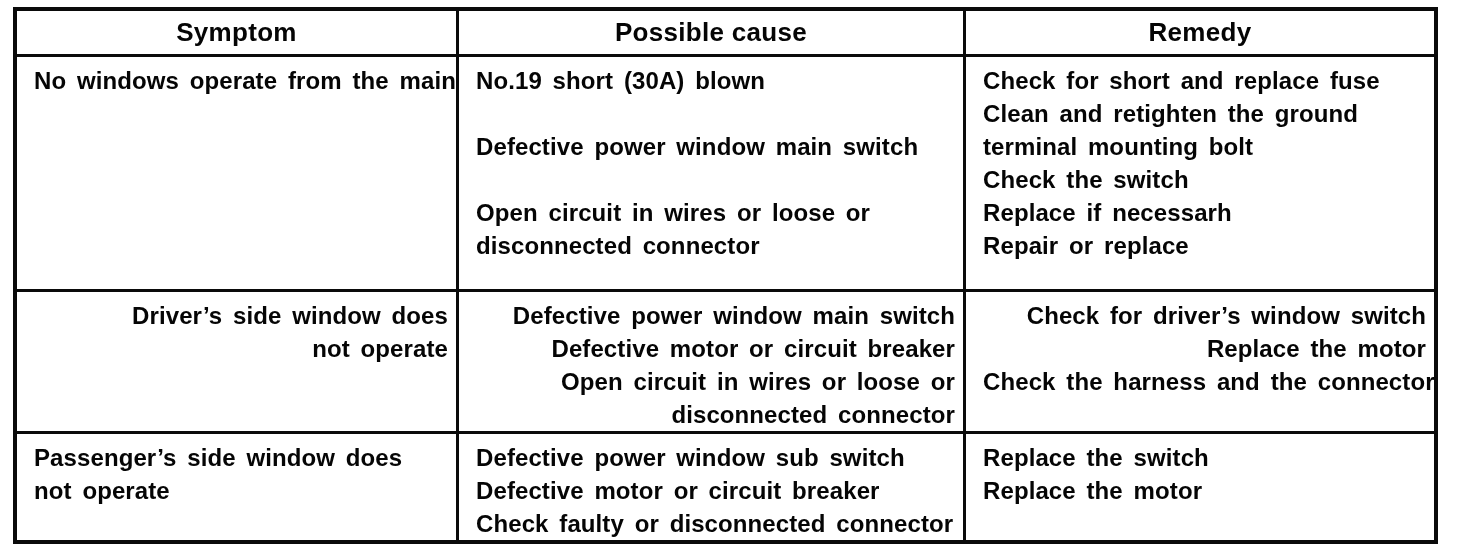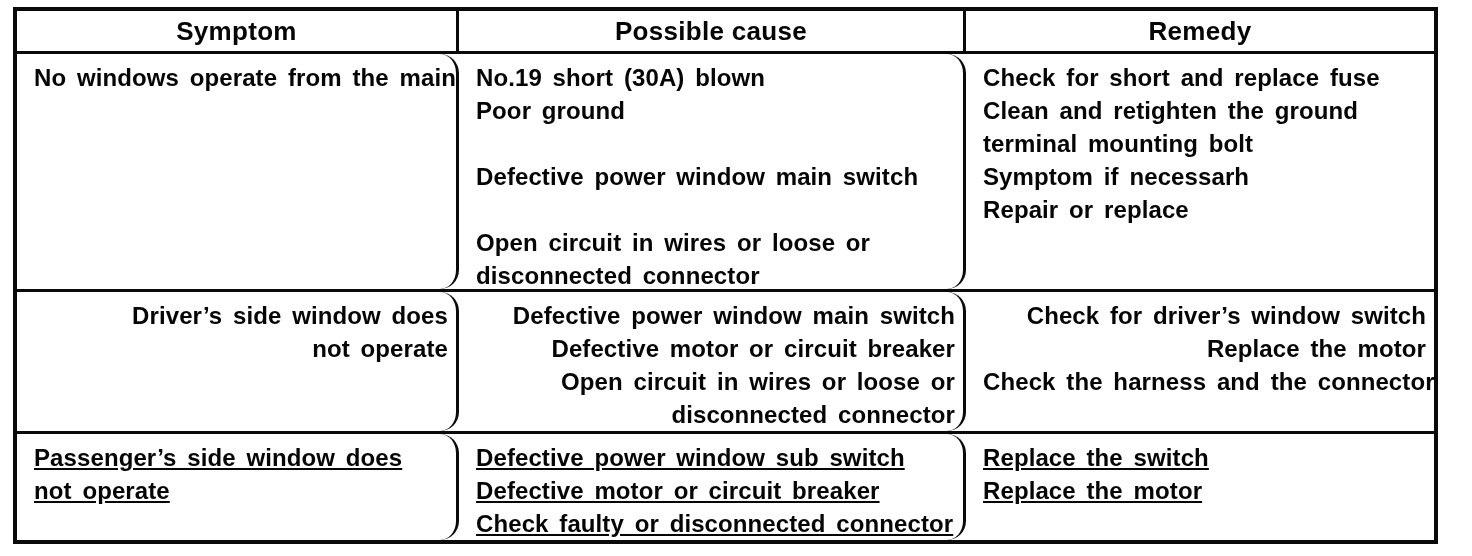--- a/index.html
+++ b/index.html
@@ -14,37 +14,37 @@
 
   .trouble-table {
     position: absolute; left: 13px; top: 7px;
     width: 1425px; height: 537px;
     border: 4px solid #0a0a0a;
     display: flex; flex-direction: column;
     background: #fff;
   }
 
   .t-row { display: flex; flex-direction: row; border-bottom: 3px solid #0a0a0a; }
-  .t-row:last-child { border-bottom: none; flex: 1; text-decoration: underline; }
+  .t-row:last-child { border-bottom: none; flex: 1; }
 
   .header-row { height: 46px; }
   .row-1 { height: 238px; }
   .row-2 { height: 143px; text-align: right; }
 
   .cell { overflow: hidden; }
   .col-symptom { width: 442px; border-right: 3px solid #0a0a0a; }
   .col-cause   { width: 507px; border-right: 3px solid #0a0a0a; }
   .col-remedy  { flex: 1; }
 
   .header-cell {
     display: flex; align-items: center; justify-content: center;
     font-weight: bold; font-size: 26px; letter-spacing: 0.3px;
   }
 
-  .body-cell { padding: 7px 8px 0 17px; border-radius: 19px; }
+  .body-cell { padding: 7px 8px 0 17px; }
   .col-remedy.body-cell { }
 
   .line {
     height: 33px; line-height: 33px;
     font-size: 24px; font-weight: bold;
     letter-spacing: 0.1px; word-spacing: 4px;
     white-space: nowrap;
   }
 </style>
 </head>
@@ -64,32 +64,32 @@
         <span>Remedy</span>
       </div>
     </div>
 
     <div class="t-row row-1">
       <div class="cell col-symptom body-cell">
         <div class="line">No windows operate from the main</div>
       </div>
       <div class="cell col-cause body-cell">
         <div class="line">No.19 short (30A) blown</div>
-        <div class="line">Poor ground</div>
         <div class="line"></div>
         <div class="line">Defective power window main switch</div>
         <div class="line"></div>
         <div class="line">Open circuit in wires or loose or</div>
         <div class="line">disconnected connector</div>
       </div>
       <div class="cell col-remedy body-cell">
         <div class="line">Check for short and replace fuse</div>
         <div class="line">Clean and retighten the ground</div>
         <div class="line">terminal mounting bolt</div>
-        <div class="line">Symptom if necessarh</div>
+        <div class="line">Check the switch</div>
+        <div class="line">Replace if necessarh</div>
         <div class="line">Repair or replace</div>
       </div>
     </div>
 
     <div class="t-row row-2">
       <div class="cell col-symptom body-cell">
         <div class="line">Driver’s side window does</div>
         <div class="line">not operate</div>
       </div>
       <div class="cell col-cause body-cell">

